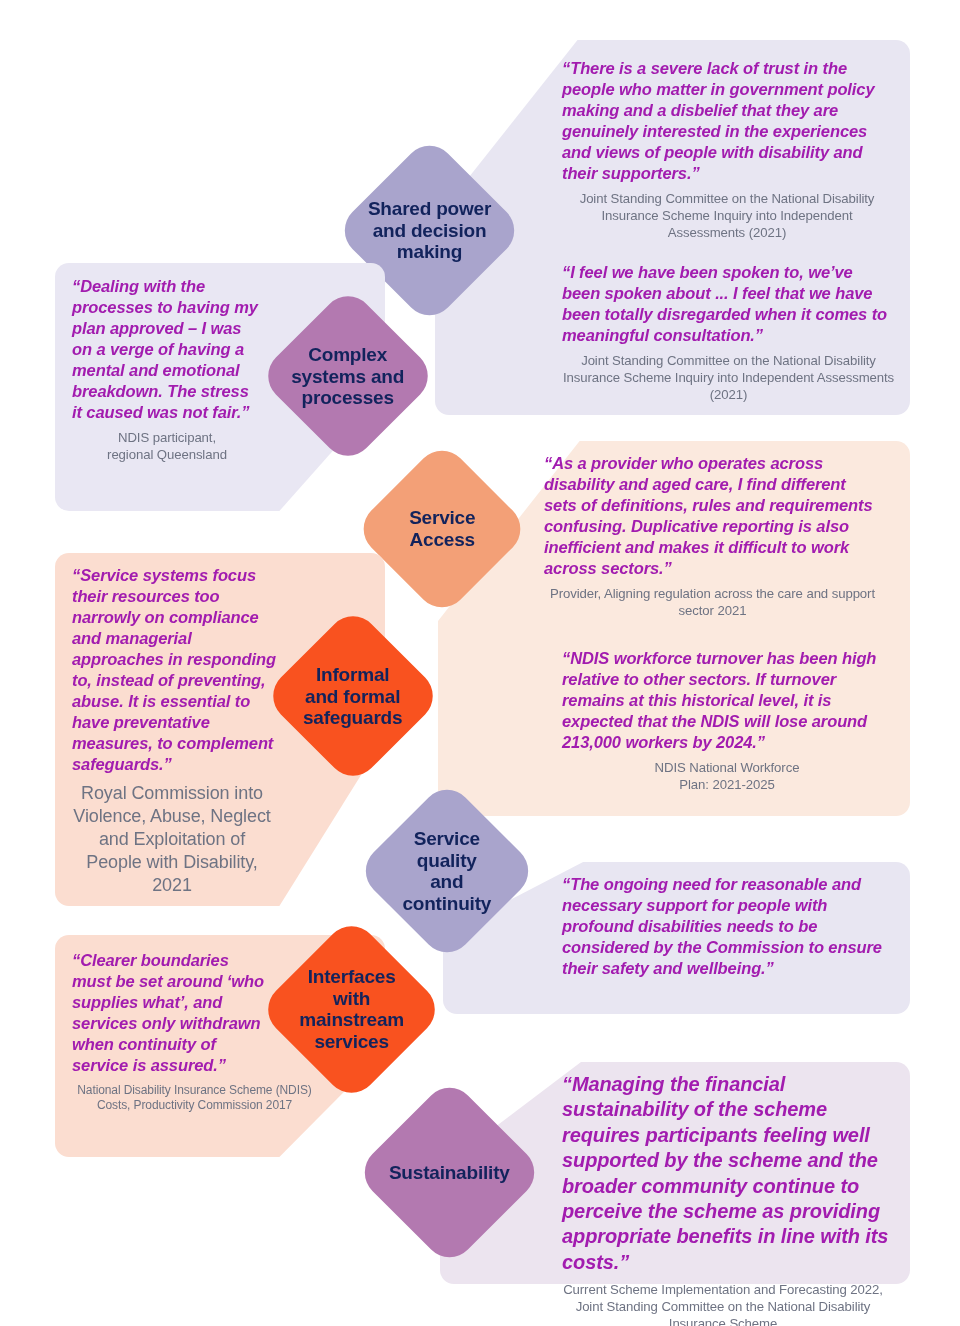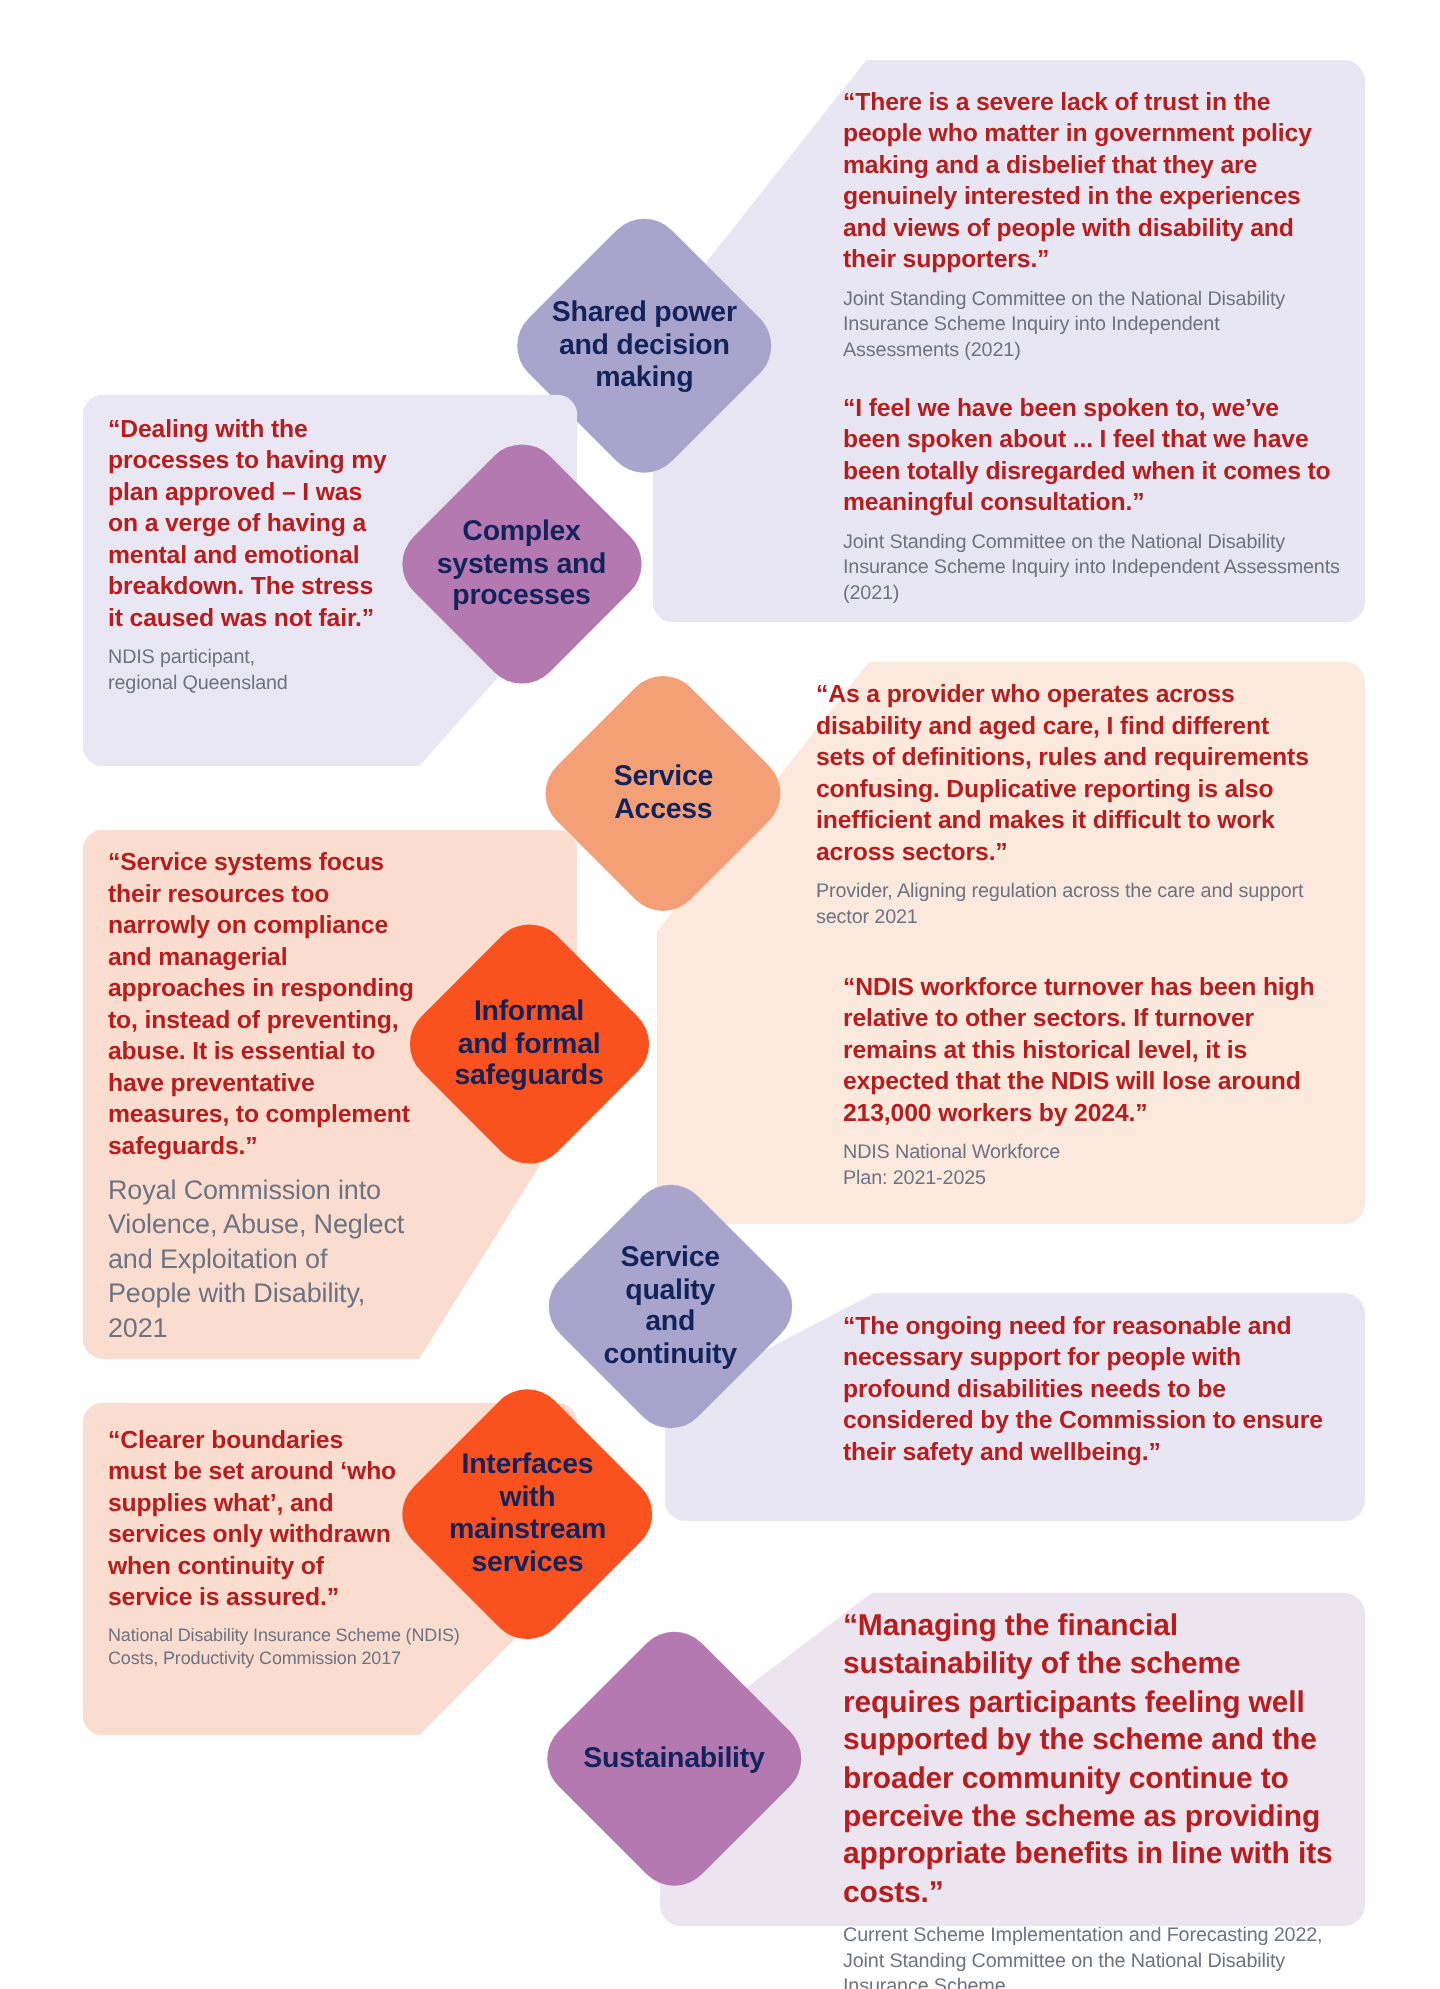--- a/index.html
+++ b/index.html
@@ -50,31 +50,33 @@
     text-align: center;
     color: #12235c;
     font-weight: bold;
     line-height: 1.14;
     white-space: pre-line;
     letter-spacing: -0.2px;
   }
 
   
   .quote {
+    font-style: italic;
     font-weight: bold;
-    color: #b91c1c;
+    color: #a21caf;
     line-height: 1.27;
     letter-spacing: -0.1px;
   }
   .attrib {
     color: #6e7383;
     font-style: normal;
     font-weight: normal;
     line-height: 1.28;
     letter-spacing: -0.1px;
+    text-align: center;
   }
   .qblock { margin-bottom: 0; }
   .qblock .attrib { margin-top: 7px; display: block; }
   .center { }
 </style>
 </head>
 <body>
 
 <div id="infographic">
 

